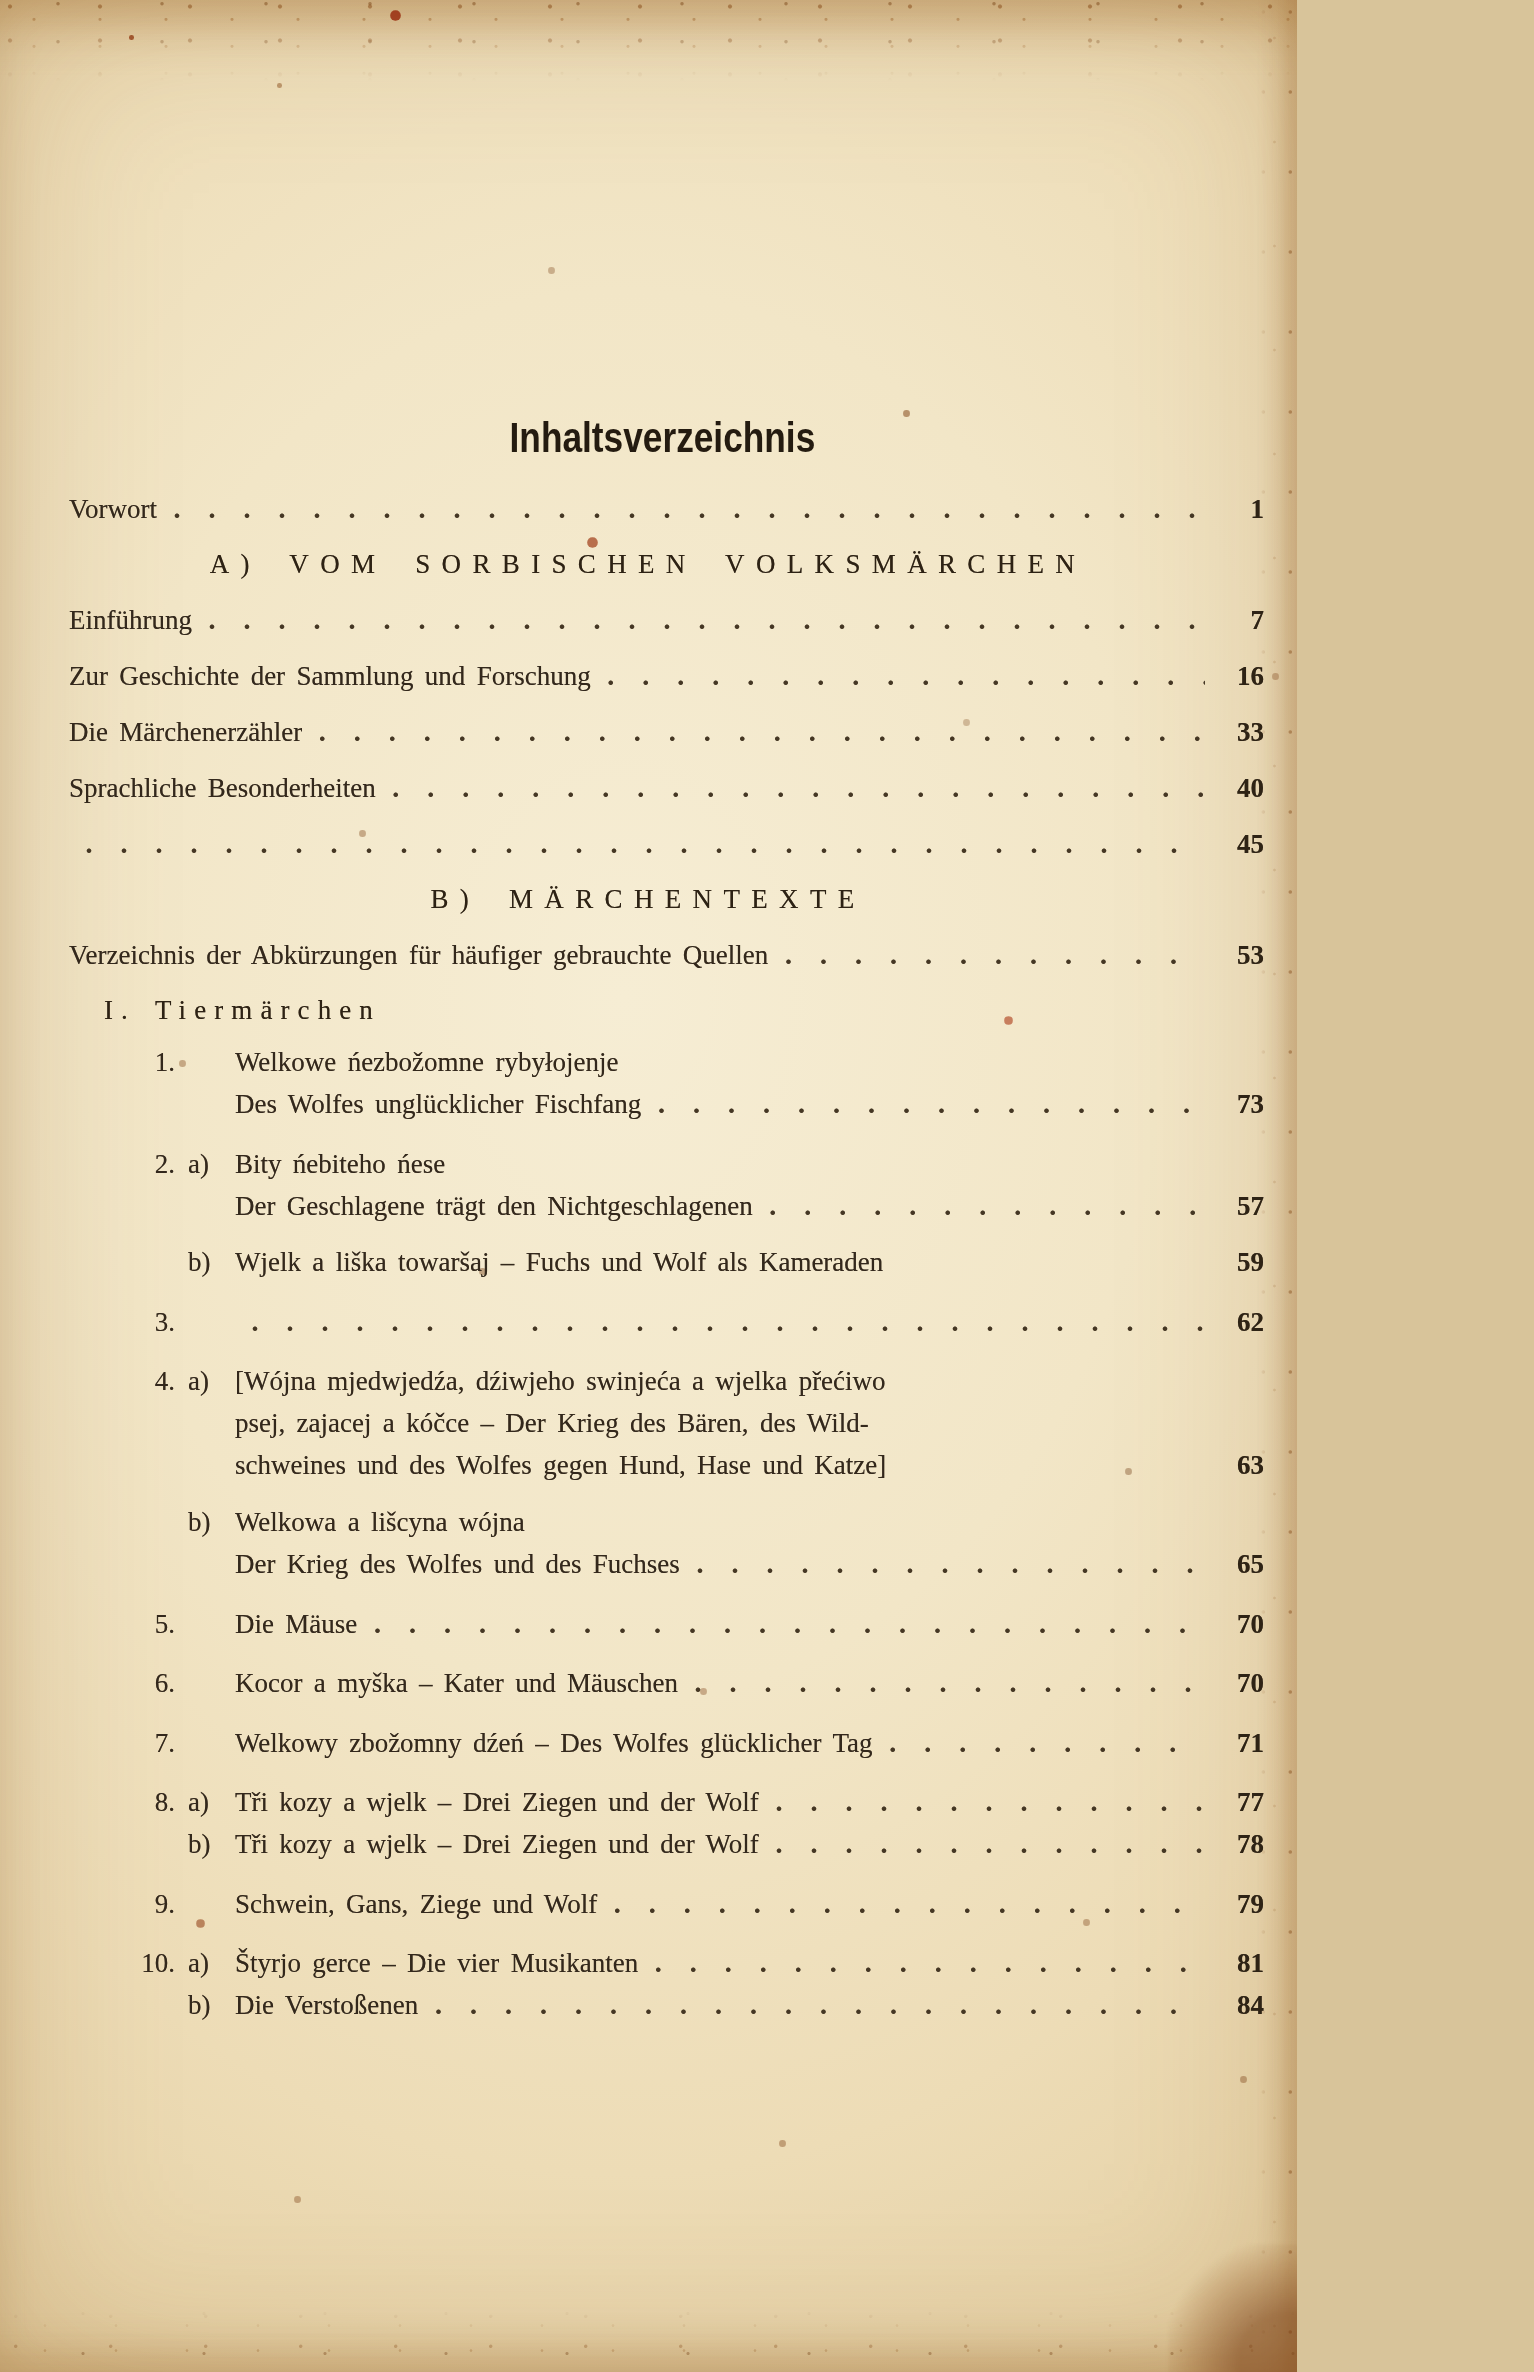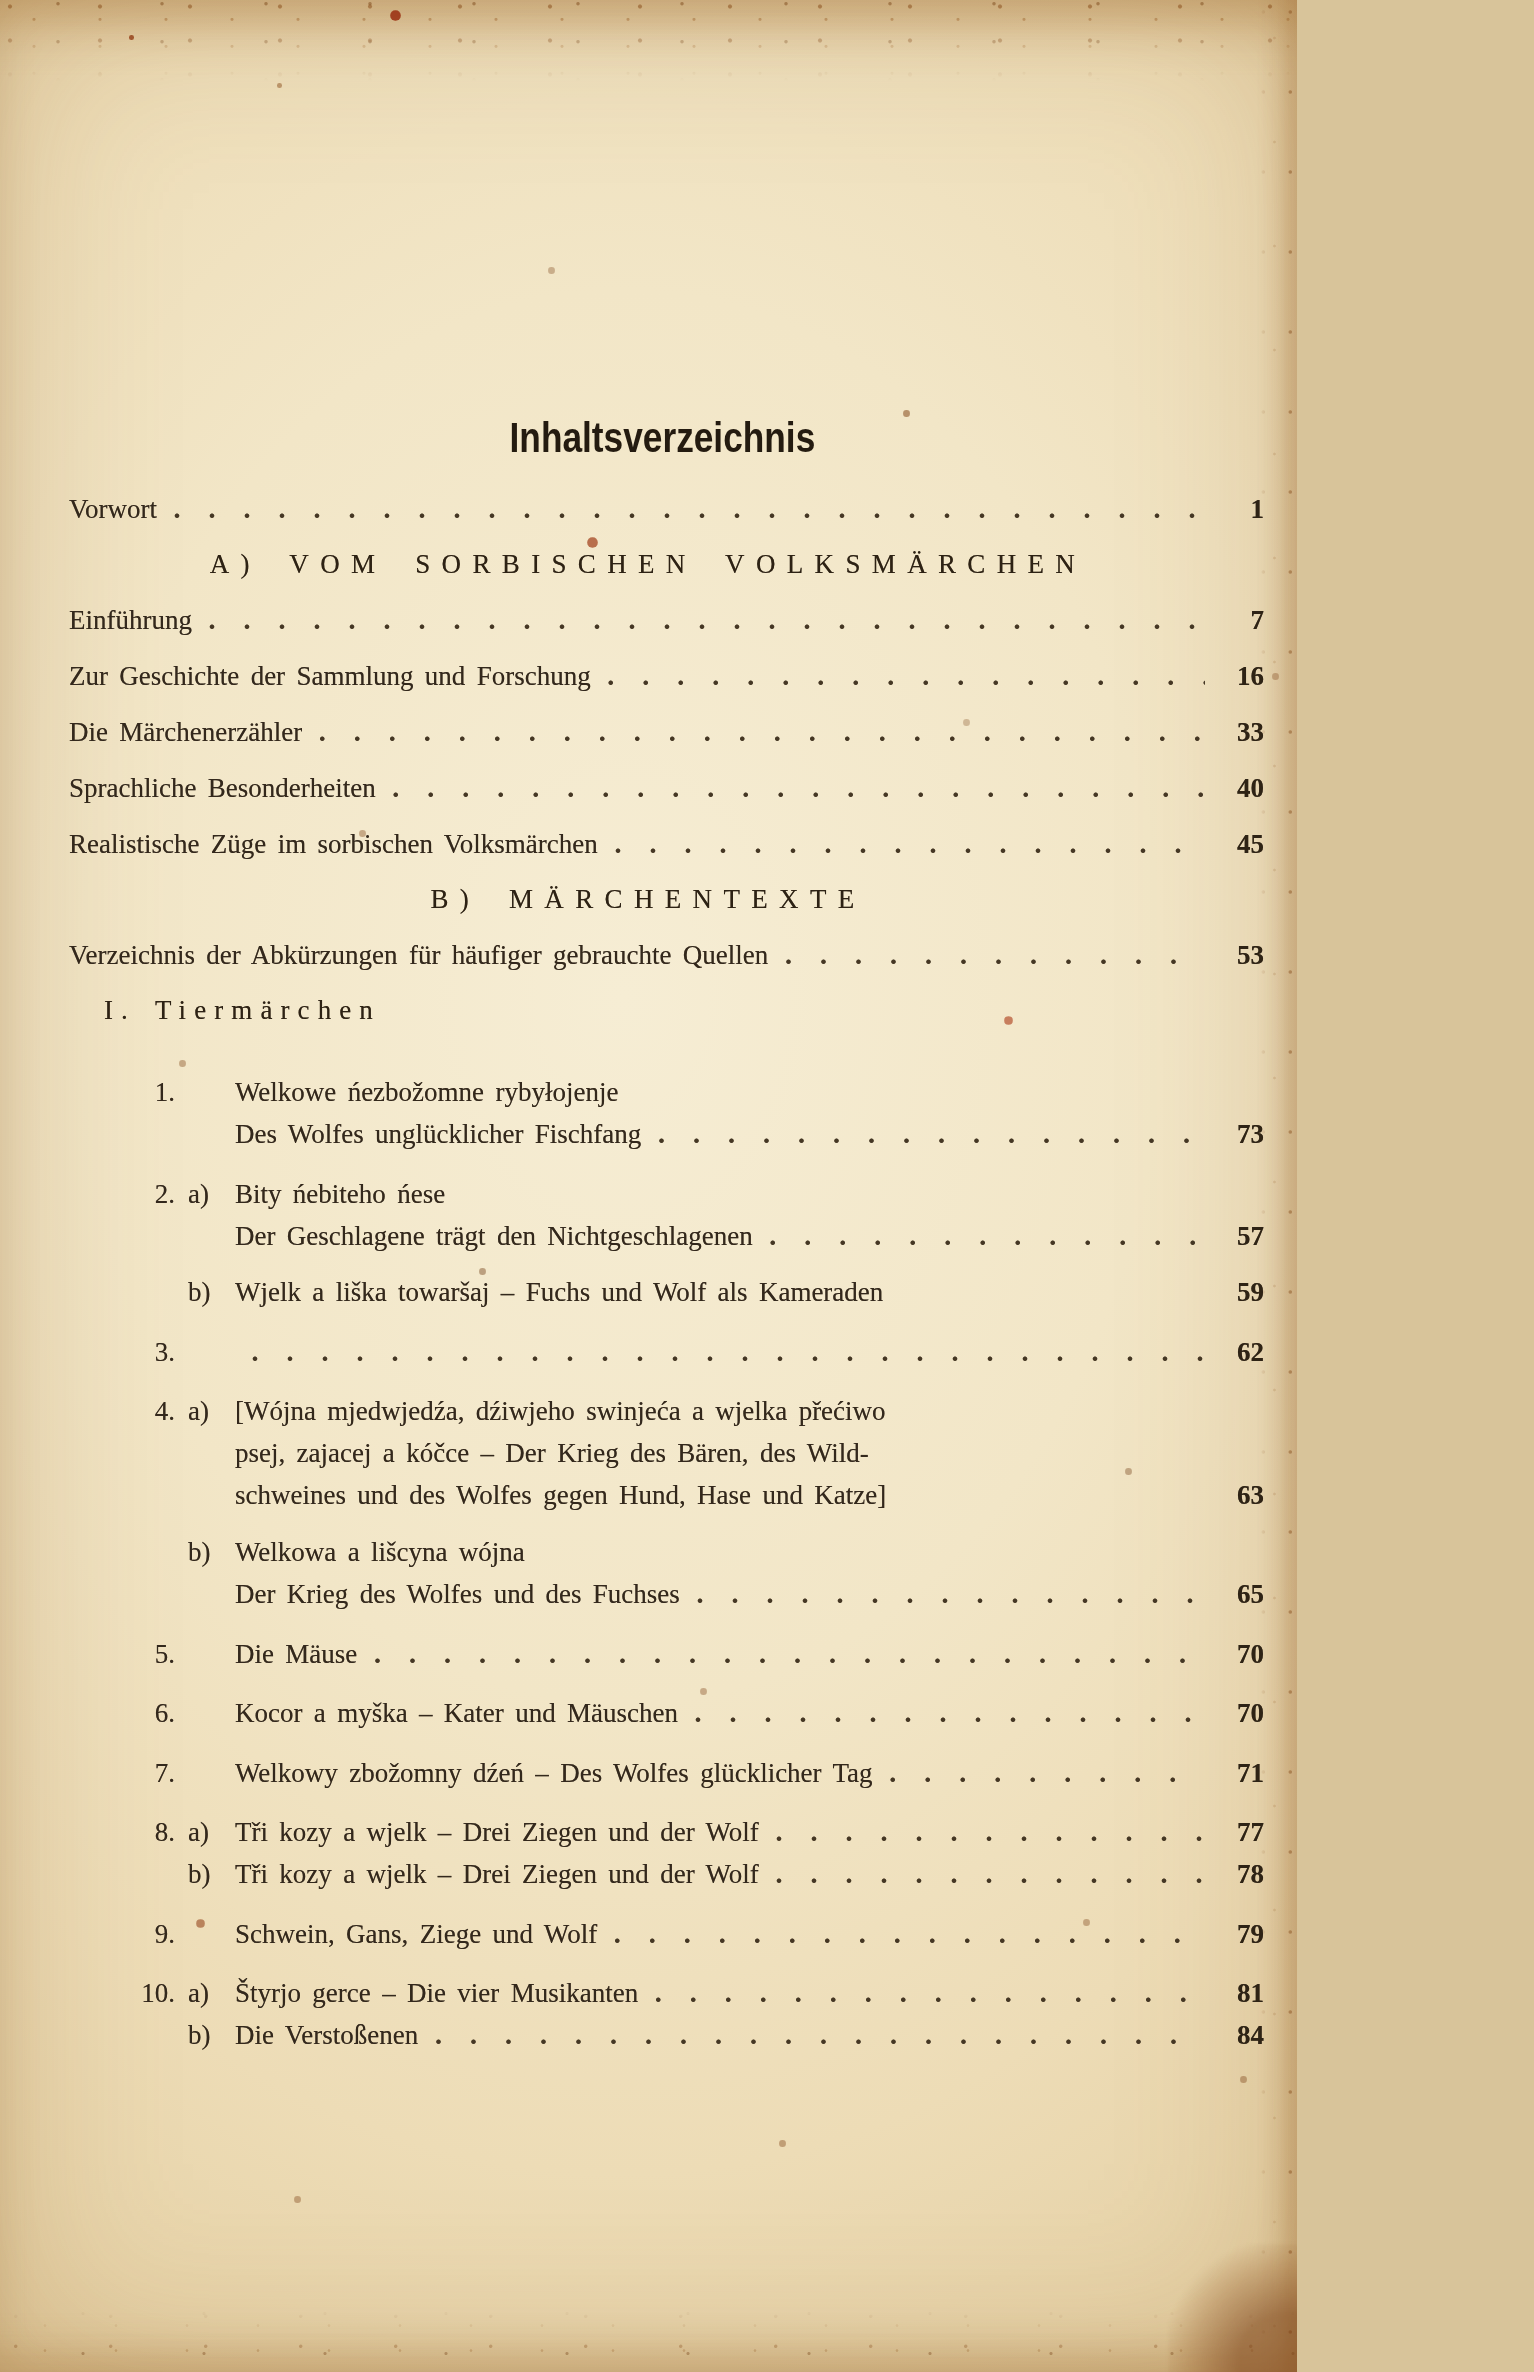--- a/index.html
+++ b/index.html
@@ -88,21 +88,21 @@
   .title-inner{display:inline-block; transform:scaleX(.82);}
   .toc{position:absolute; left:69px; top:493px; width:1195px; font-size:27px; word-spacing:4.6px;
        text-shadow:0 0 0.6px rgba(55,40,25,.55);}
   .row{display:flex; align-items:baseline; line-height:31px; margin-bottom:24px;}
   .label{white-space:nowrap;}
   .leader{flex:1 1 auto; overflow:hidden; white-space:nowrap; padding-left:16.6px; padding-right:7.4px; color:#453724;}
   .leader.dotted::after{content:"................................................"; letter-spacing:28px; font-weight:700; font-size:28px;}
   .page{flex:0 0 auto; min-width:59px; text-align:right; font-weight:700; color:#2e2315;}
   .heading{display:block; text-align:center; line-height:31px; margin-bottom:24px;
            letter-spacing:.42em; word-spacing:.4em; margin-right:37px; color:#2d2214;}
-  .subheading{display:block; line-height:31px; margin-bottom:45px; letter-spacing:.30em; padding-left:35px; color:#2d2214;}
+  .subheading{display:block; line-height:31px; margin-bottom:15px; letter-spacing:.30em; padding-left:35px; color:#2d2214;}
   .item{display:block; margin-bottom:17.5px;}
   .variant{display:flex; align-items:flex-start;}
   .variant.multiline + .variant, .variant + .variant.multiline{margin-top:14.8px;}
   .num{flex:0 0 106px; text-align:right; line-height:42px;}
   .sub{flex:0 0 60px; padding-left:13px; box-sizing:border-box; line-height:42px;}
   .vlines{flex:1 1 auto; min-width:0;}
   .iline{display:flex; align-items:flex-start; line-height:42px;}
   .itext{white-space:nowrap;}
 </style>
 </head>
@@ -140,21 +140,20 @@
         <span class="label">Die Märchenerzähler</span>
         <span class="leader dotted"></span>
         <span class="page">33</span>
       </div>
       <div class="row">
         <span class="label">Sprachliche Besonderheiten</span>
         <span class="leader dotted"></span>
         <span class="page">40</span>
       </div>
       <div class="row">
-        <span class="label">Realistische Züge im sorbischen Volksmärchen</span>
         <span class="leader dotted"></span>
         <span class="page">45</span>
       </div>
       <div class="heading">B) MÄRCHENTEXTE</div>
       <div class="row">
         <span class="label">Verzeichnis der Abkürzungen für häufiger gebrauchte Quellen</span>
         <span class="leader dotted"></span>
         <span class="page">53</span>
       </div>
       <div class="subheading">I. Tiermärchen</div>

